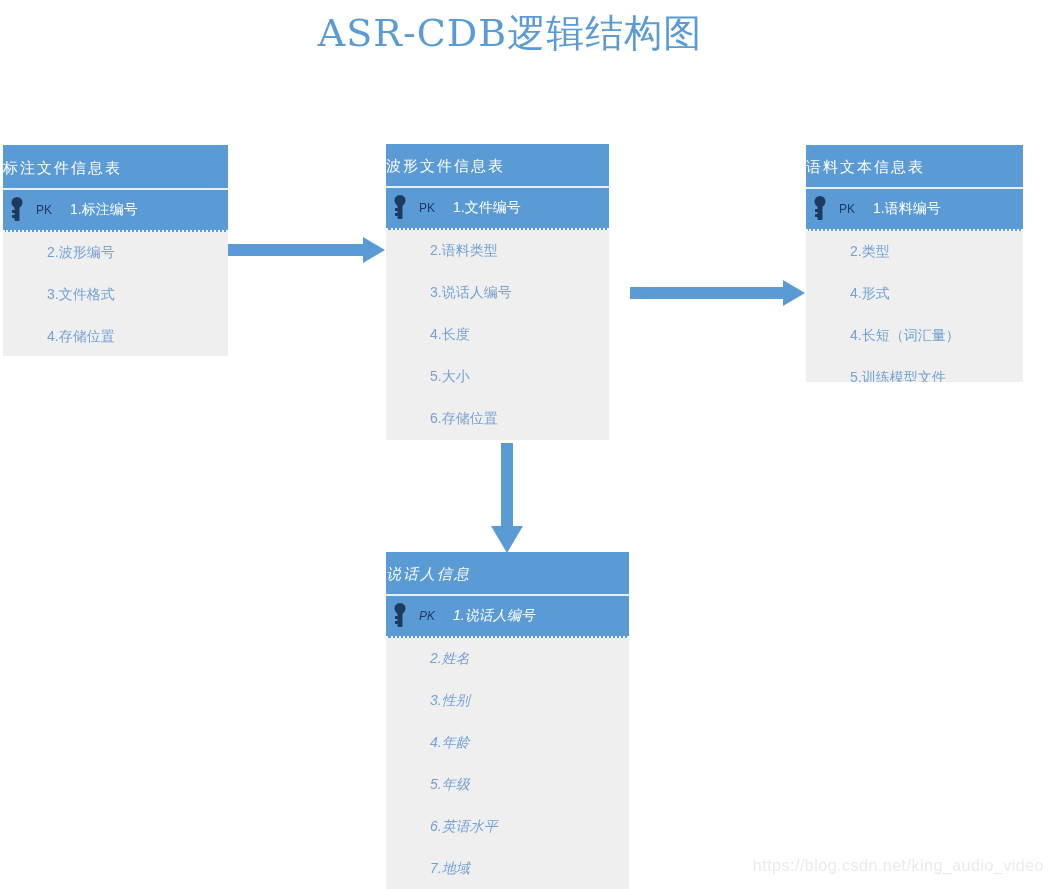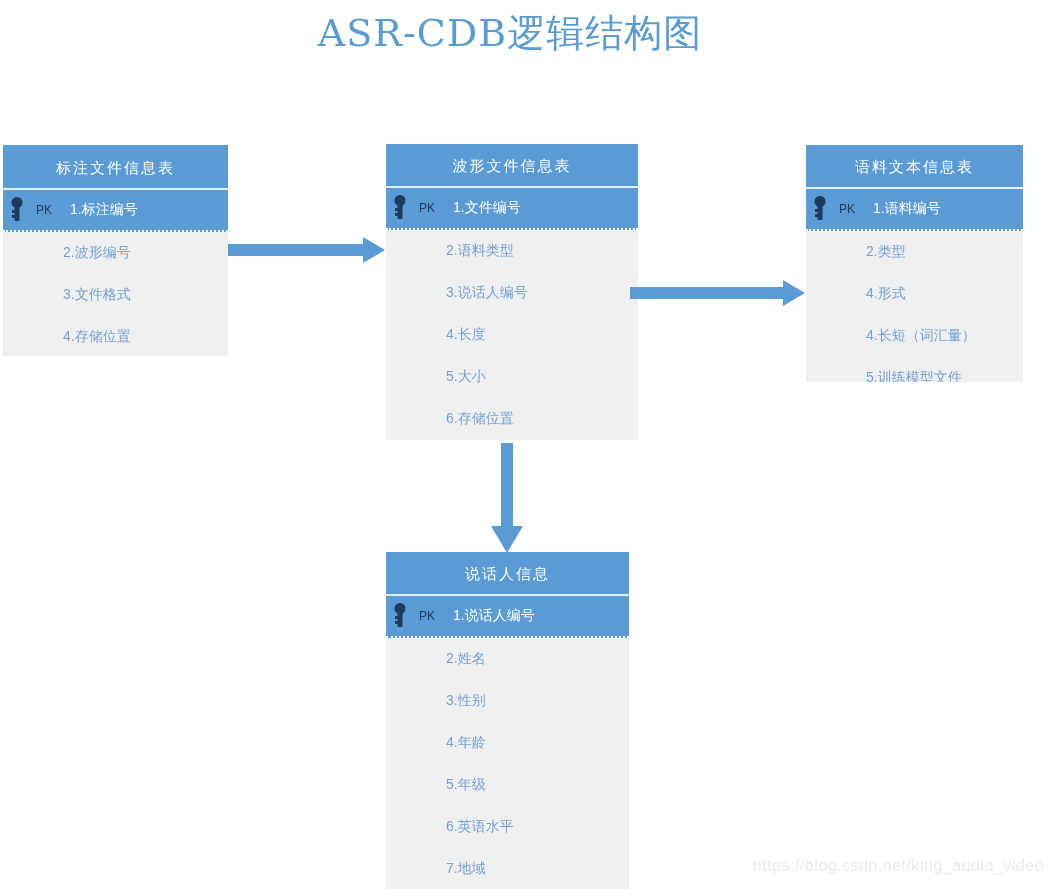--- a/index.html
+++ b/index.html
@@ -21,42 +21,41 @@
     position:absolute;top:8px;left:0;width:1020px;
     text-align:center;
     font-family:"DejaVu Serif","Liberation Serif",serif;
     font-size:38px;font-weight:400;letter-spacing:1px;
     color:var(--title-color);
   }
   .ent{position:absolute;}
   .tbl-header{
     background:var(--header-blue);
     height:44px;line-height:44px;
-    text-align:center;color:#ffffff;font-size:15px;letter-spacing:2px;
+    text-align:left;color:#ffffff;font-size:15px;letter-spacing:2px;
     border-bottom:2px solid rgba(255,255,255,0.85);
     box-sizing:border-box;
   }
   .pk-row{
     background:var(--header-blue);
     height:42px;
     display:flex;align-items:center;
     border-bottom:2px dotted rgba(255,255,255,0.95);
     box-sizing:border-box;
   }
   .key-icon{display:inline-block;margin-left:8px;line-height:0;}
   .pk-label{
     color:var(--pk-dark);font-size:12px;margin-left:13px;width:20px;
   }
   .pk-field{
     color:#ffffff;font-size:14px;margin-left:14px;
   }
   .tbl-body{
     background:var(--body-bg);
     overflow:hidden;
-    padding-left:16px;
   }
   .field-row{
     height:42px;display:flex;align-items:center;
     color:var(--row-text);font-size:14px;
   }
   .field-row span{margin-left:44px;}
   .arrow-h{position:absolute;}
   .arrow-h .shaft{position:absolute;top:7px;left:0;height:12px;background:var(--arrow);}
   .arrow-h .head{
     position:absolute;top:0;width:0;height:0;
@@ -101,21 +100,21 @@
       </div>
     <div class="field-row">
         <span>3.文件格式</span>
       </div>
     <div class="field-row">
         <span>4.存储位置</span>
       </div>
   </div>
 </div>
 
-<div class="ent" style="left:386px;top:144px;width:252px;">
+<div class="ent" style="left:386px;top:144px;width:223px;">
   <div class="tbl-header">波形文件信息表</div>
   <div class="pk-row">
     <span class="key-icon">
       <svg width="12" height="26" viewBox="0 0 12 26" fill="#1f3a5f">
           <circle cx="6" cy="5.5" r="5.5"></circle>
           <rect x="3.5" y="9" width="5" height="15" rx="1"></rect>
           <rect x="1" y="13" width="3.5" height="3"></rect>
           <rect x="1" y="18" width="3.5" height="3"></rect>
         </svg>
     </span>
@@ -164,21 +163,21 @@
       </div>
     <div class="field-row">
         <span>4.长短（词汇量）</span>
       </div>
     <div class="field-row">
         <span>5.训练模型文件</span>
       </div>
   </div>
 </div>
 
-<div class="ent" style="left:386px;top:552px;width:243px;">
+<div class="ent" style="left:386px;top:552px;width:243px;font-style:italic;">
   <div class="tbl-header">说话人信息</div>
   <div class="pk-row">
     <span class="key-icon">
       <svg width="12" height="26" viewBox="0 0 12 26" fill="#1f3a5f">
           <circle cx="6" cy="5.5" r="5.5"></circle>
           <rect x="3.5" y="9" width="5" height="15" rx="1"></rect>
           <rect x="1" y="13" width="3.5" height="3"></rect>
           <rect x="1" y="18" width="3.5" height="3"></rect>
         </svg>
     </span>

